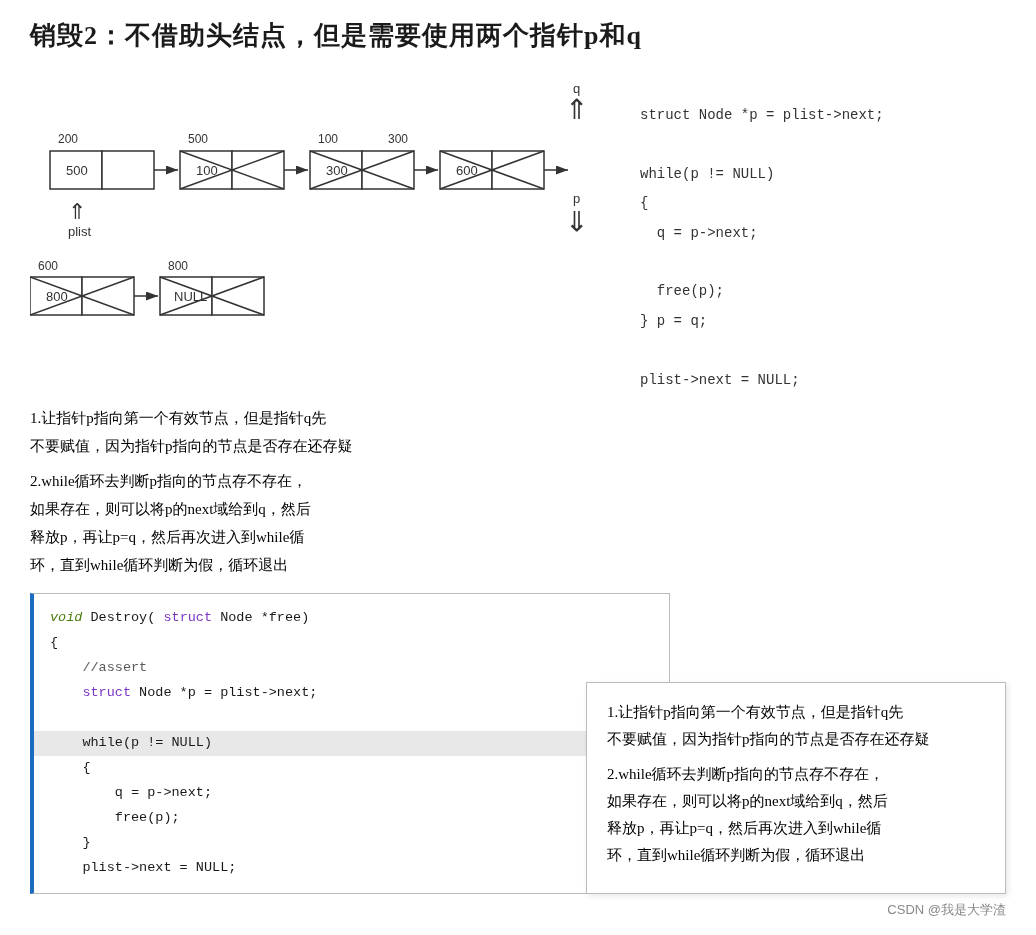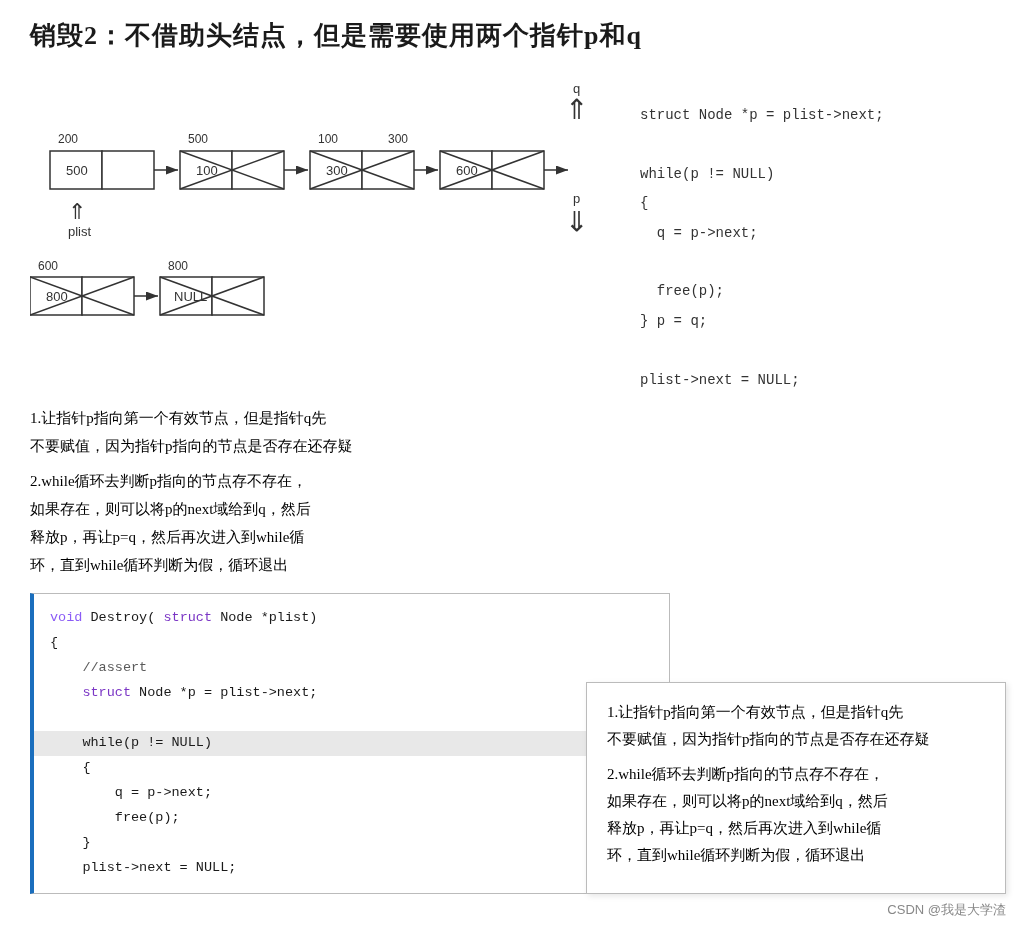--- a/index.html
+++ b/index.html
@@ -209,24 +209,24 @@
         如果存在，则可以将p的next域给到q，然后<br>
         释放p，再让p=q，然后再次进入到while循<br>
         环，直到while循环判断为假，循环退出
       </p>
     </div>
   </div>
 
   <div style="position:relative;">
     <div class="code-block" style="width:640px;">
       <div>
-        <span style="color:#8b5cf6;">void</span>
+        <span style="color:#4d7c0f;font-style:italic;">void</span>
         <span> Destroy(</span>
         <span style="color:#7b36c5;">struct</span>
-        <span> Node *plist)</span>
+        <span> Node *free)</span>
       </div>
       <div>{</div>
       <div style="color:#5a5a5a;font-family:Liberation Mono, monospace;">&nbsp;&nbsp;&nbsp;&nbsp;//assert</div>
       <div>
         &nbsp;&nbsp;&nbsp;&nbsp;<span style="color:#7b36c5;">struct</span> Node *p = plist-&gt;next;
       </div>
       <div>&nbsp;</div>
       <div class="highlight-line">
         &nbsp;&nbsp;&nbsp;&nbsp;while(p != NULL)
       </div>

